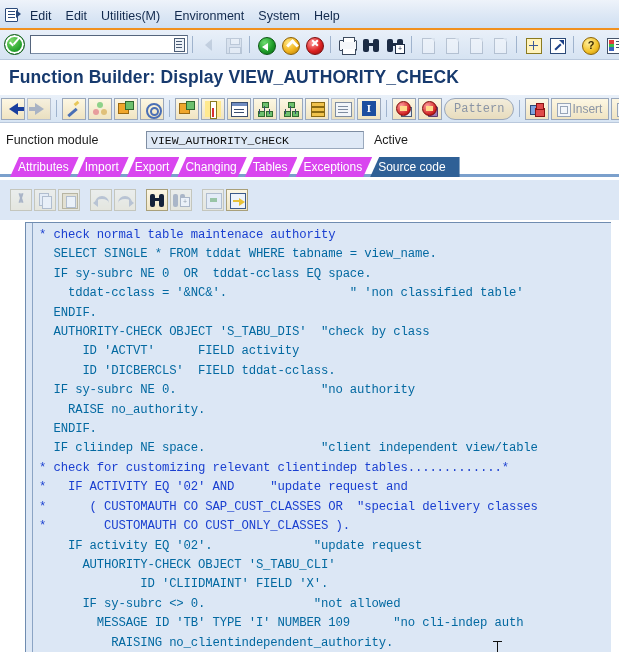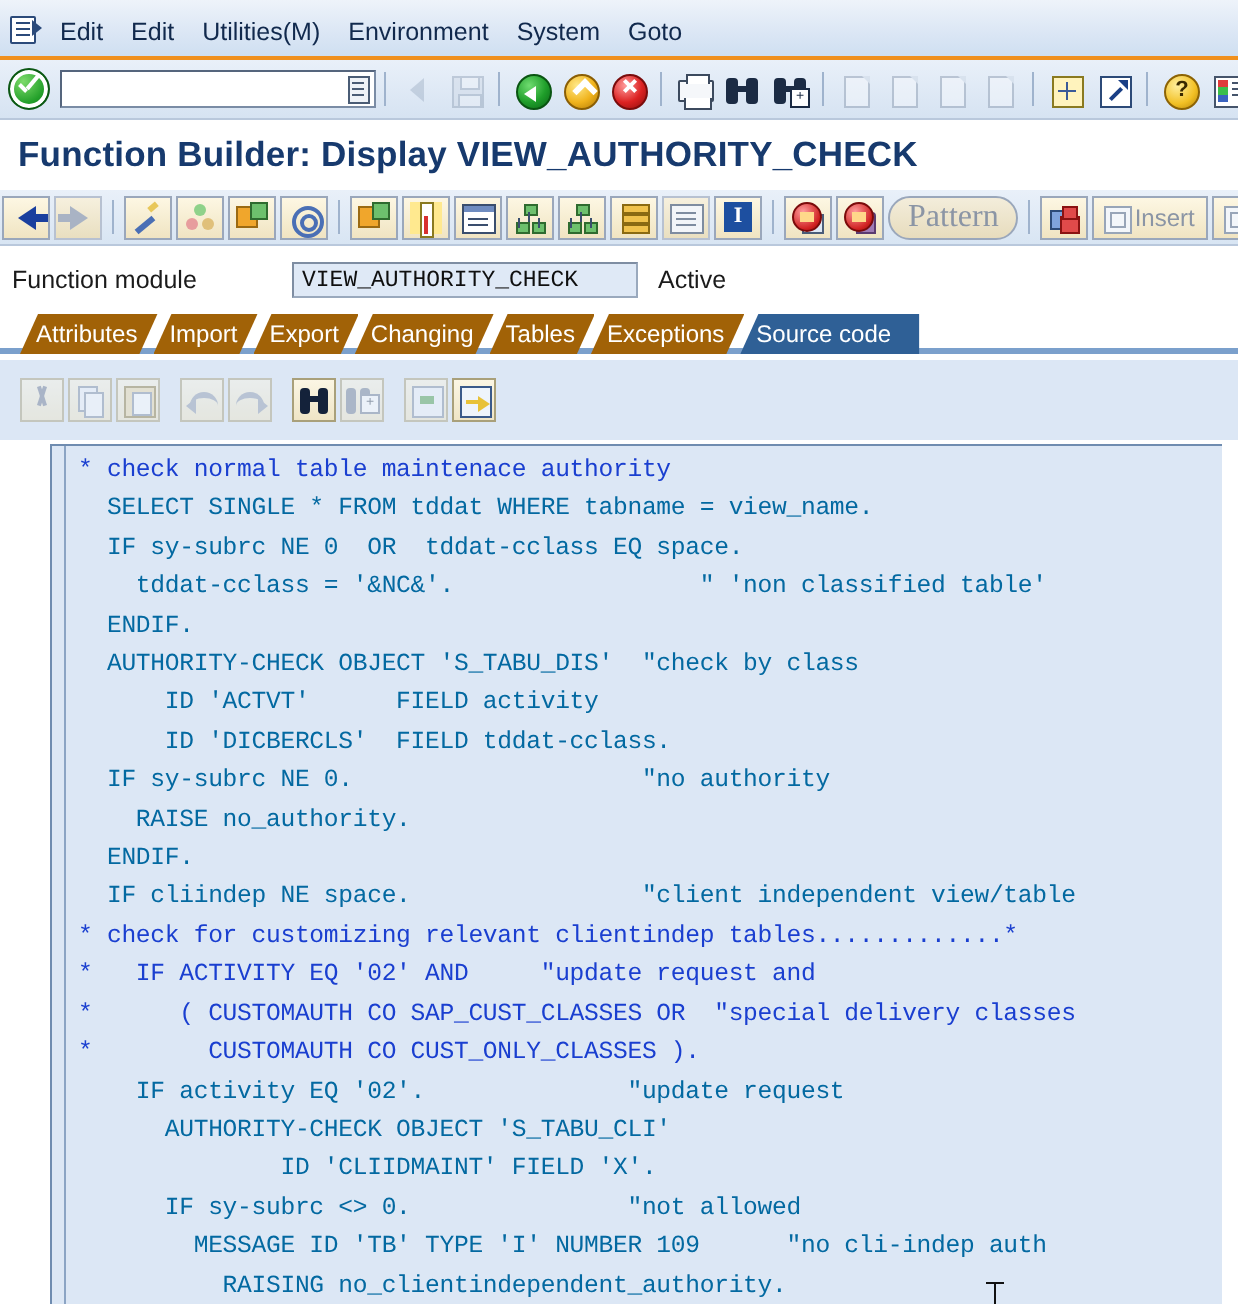--- a/index.html
+++ b/index.html
@@ -260,22 +260,22 @@
     border: 1px solid #9aa7bb;
     background: linear-gradient(to bottom,#fdf7e3 0%, #f0e4c2 100%);
     display: flex; align-items: center; justify-content: center;
     position: relative; flex: none;
     cursor: default;
     box-sizing: border-box;
   }
   .abtn.flat { border-color:#b7c1d1; background: linear-gradient(to bottom,#f6f0de 0%,#e9dfc0 100%); }
   .abtn.txt {
     padding: 0 9px;
-    font-size: 16px; color: #6f7c8f;
-    font-family: Liberation Serif, serif;
+    font-size: 12px; color: #6f7c8f;
+    font-family: Liberation Mono, monospace;
     border-radius: 11px;
   }
   .abtn.txt.dimmed { color:#8b95a5; background: linear-gradient(to bottom,#f3eddb 0%,#e7dcbd 100%); }
   .abtn.icontxt { padding: 0 6px 0 4px; gap:0; font-size:12px; color:#8b95a5; }
   .abtn .ic { width:16px;height:16px;position:relative;flex:none; }
 
   .arr-left{width:0;height:0;border-top:6px solid transparent;border-bottom:6px solid transparent;border-right:9px solid #1a3f9e;position:relative;}
   .arr-left:after{content:"";position:absolute;left:9px;top:-2px;width:6px;height:4px;background:#1a3f9e;}
   .arr-right{width:0;height:0;border-top:6px solid transparent;border-bottom:6px solid transparent;border-left:9px solid #a9b3c4;position:relative;}
   .arr-right:after{content:"";position:absolute;right:9px;top:-2px;width:6px;height:4px;background:#a9b3c4;}
@@ -339,21 +339,21 @@
   .fmrow {
     position:absolute; left:0; top:128px; width:619px; height:24px;
     display:flex; align-items:center;
     background:#ffffff;
   }
   .fmlabel {
     font-size:12.5px; color:#1b1b1b; padding-left:6px; width:140px;
     font-family:"Liberation Sans",sans-serif;
   }
   .fminput {
-    width:173px; height:18px;
+    width:218px; height:18px;
     background:#dfe9f6;
     border:1px solid #9aa9bd;
     border-top-color:#7e8da2; border-left-color:#7e8da2;
     font-family:"Liberation Mono",monospace;
     font-size:11.5px;
     color:#0f0f0f;
     padding: 0 0 0 4px;
     box-sizing:border-box;
     outline:none;
     flex:none;
@@ -365,21 +365,21 @@
     position:absolute; left:0; top:155px; width:619px; height:22px;
     background:#ffffff;
     display:flex; align-items:flex-end;
   }
   .tabstrip:after{
     content:""; position:absolute; left:0; bottom:0; width:619px; height:3px;
     background:#7ba0cc;
   }
   .tab {
     height:20px;
-    background:#a16207;
+    background:#d946ef;
     color:#ffffff;
     font-size:12px;
     display:flex; align-items:center;
     padding:0 10px 0 8px;
     margin-right:-2px;
     position:relative;
     cursor:default;
     flex:none;
     -webkit-clip-path: polygon(9px 0, 100% 0, calc(100% - 9px) 100%, 0 100%);
     clip-path: polygon(9px 0, 100% 0, calc(100% - 9px) 100%, 0 100%);
@@ -497,21 +497,21 @@
     <div class="sysmenu-icon">
       <span class="pg"></span>
         <span class="arw"></span>
     </div>
     <div class="menu-items">
       <div class="menu-item"><span>Edit</span></div>
       <div class="menu-item"><span>Edit</span></div>
       <div class="menu-item"><span>Utilities(M)</span></div>
       <div class="menu-item"><span>Environment</span></div>
       <div class="menu-item"><span>System</span></div>
-      <div class="menu-item"><span>Goto</span></div>
+      <div class="menu-item"><span>Help</span></div>
     </div>
   </div>
 
   <div class="systoolbar">
     <div class="okbtn"></div>
     <div class="cmdfield">
       <input type="text" value="" style="">
       <span class="drop">
           <span class="sheet"></span>
         </span>

